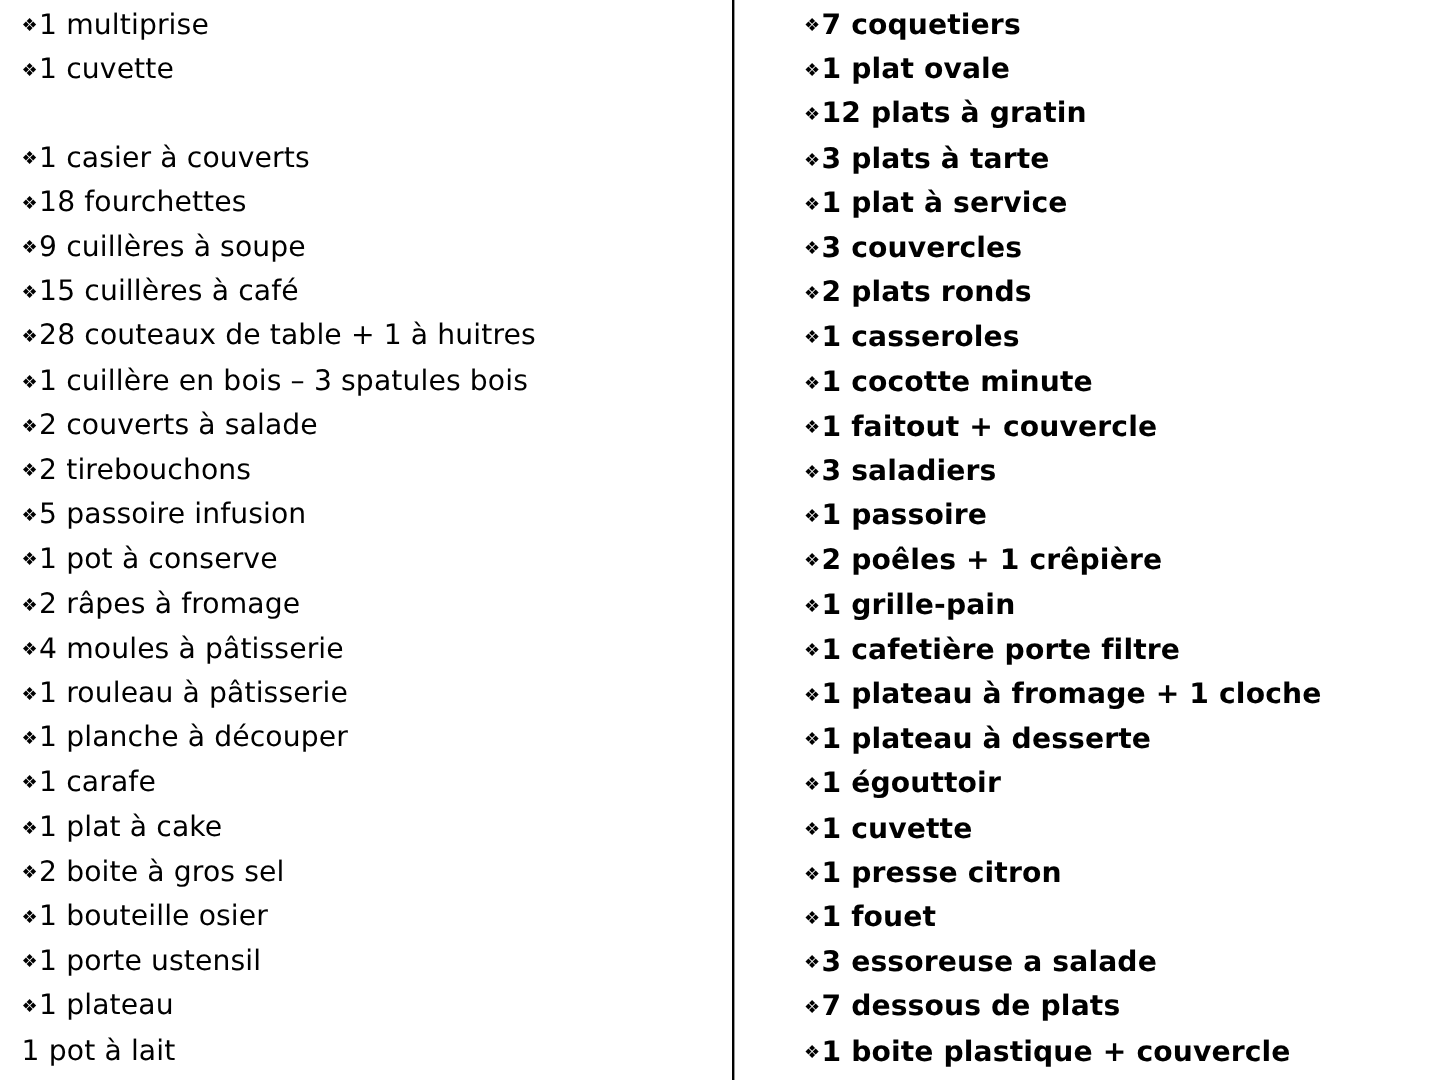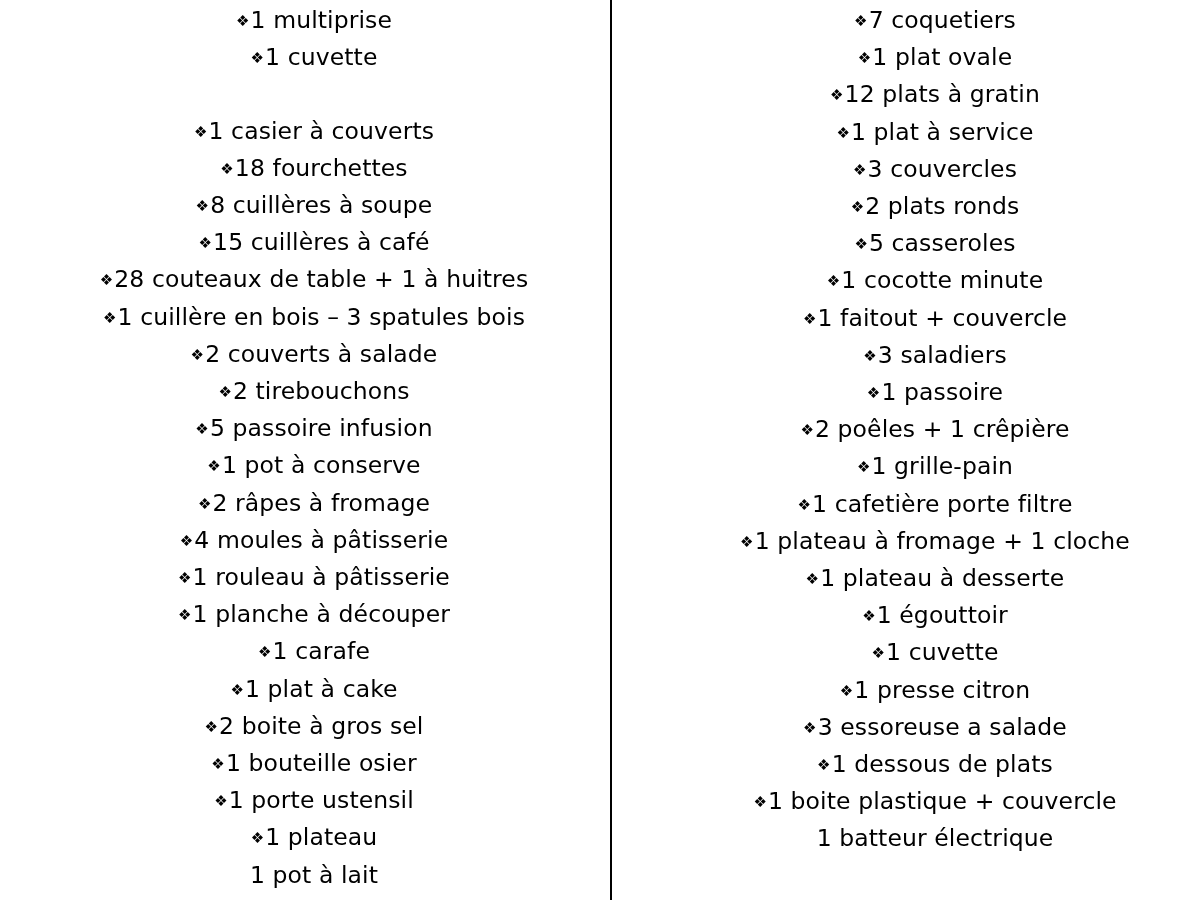--- a/index.html
+++ b/index.html
@@ -12,21 +12,20 @@
     height: 900px;
     font-family: "DejaVu Sans", sans-serif;
     color: #000000;
     overflow: hidden;
   }
   .page {
     position: relative;
     width: 1200px;
     height: 900px;
     box-sizing: border-box;
-    text-align: center;
   }
   .columns {
     display: flex;
     width: 100%;
     height: 100%;
   }
   .col {
     box-sizing: border-box;
   }
   .col-left {
@@ -35,20 +34,21 @@
   }
   .divider {
     width: 0;
     border-left: 2px solid #000;
     margin-top: 0;
     height: 900px;
   }
   .col-right {
     width: 588px;
     padding: 2px 0 0 58px;
+    font-weight: bold;
   }
   ul.list {
     list-style: none;
     margin: 0;
     padding: 0;
   }
   ul.list li {
     font-size: 23.5px;
     line-height: 36.2px;
     white-space: nowrap;
@@ -73,21 +73,21 @@
 <div class="page">
   <div class="columns">
 
     <div class="col col-left">
       <ul class="list" id="left-list">
           <li><span class="bullet">❖</span><span class="txt">1 multiprise</span></li>
           <li><span class="bullet">❖</span><span class="txt">1 cuvette</span></li>
           <li class="blank"></li>
           <li><span class="bullet">❖</span><span class="txt">1 casier à couverts</span></li>
           <li><span class="bullet">❖</span><span class="txt">18 fourchettes</span></li>
-          <li><span class="bullet">❖</span><span class="txt">8 cuillères à soupe</span></li>
+          <li><span class="bullet">❖</span><span class="txt">9 cuillères à soupe</span></li>
           <li><span class="bullet">❖</span><span class="txt">15 cuillères à café</span></li>
           <li><span class="bullet">❖</span><span class="txt">28 couteaux de table + 1 à huitres</span></li>
           <li><span class="bullet">❖</span><span class="txt">1 cuillère en bois – 3 spatules bois</span></li>
           <li><span class="bullet">❖</span><span class="txt">2 couverts à salade</span></li>
           <li><span class="bullet">❖</span><span class="txt">2 tirebouchons</span></li>
           <li><span class="bullet">❖</span><span class="txt">5 passoire infusion</span></li>
           <li><span class="bullet">❖</span><span class="txt">1 pot à conserve</span></li>
           <li><span class="bullet">❖</span><span class="txt">2 râpes à fromage</span></li>
           <li><span class="bullet">❖</span><span class="txt">4 moules à pâtisserie</span></li>
           <li><span class="bullet">❖</span><span class="txt">1 rouleau à pâtisserie</span></li>
@@ -102,37 +102,39 @@
         </ul>
     </div>
 
     <div class="divider"></div>
 
     <div class="col col-right">
       <ul class="list" id="right-list">
           <li><span class="bullet">❖</span><span class="txt">7 coquetiers</span></li>
           <li><span class="bullet">❖</span><span class="txt">1 plat ovale</span></li>
           <li><span class="bullet">❖</span><span class="txt">12 plats à gratin</span></li>
+          <li><span class="bullet">❖</span><span class="txt">3 plats à tarte</span></li>
           <li><span class="bullet">❖</span><span class="txt">1 plat à service</span></li>
           <li><span class="bullet">❖</span><span class="txt">3 couvercles</span></li>
           <li><span class="bullet">❖</span><span class="txt">2 plats ronds</span></li>
-          <li><span class="bullet">❖</span><span class="txt">5 casseroles</span></li>
+          <li><span class="bullet">❖</span><span class="txt">1 casseroles</span></li>
           <li><span class="bullet">❖</span><span class="txt">1 cocotte minute</span></li>
           <li><span class="bullet">❖</span><span class="txt">1 faitout + couvercle</span></li>
           <li><span class="bullet">❖</span><span class="txt">3 saladiers</span></li>
           <li><span class="bullet">❖</span><span class="txt">1 passoire</span></li>
           <li><span class="bullet">❖</span><span class="txt">2 poêles + 1 crêpière</span></li>
           <li><span class="bullet">❖</span><span class="txt">1 grille-pain</span></li>
           <li><span class="bullet">❖</span><span class="txt">1 cafetière porte filtre</span></li>
           <li><span class="bullet">❖</span><span class="txt">1 plateau à fromage + 1 cloche</span></li>
           <li><span class="bullet">❖</span><span class="txt">1 plateau à desserte</span></li>
           <li><span class="bullet">❖</span><span class="txt">1 égouttoir</span></li>
           <li><span class="bullet">❖</span><span class="txt">1 cuvette</span></li>
           <li><span class="bullet">❖</span><span class="txt">1 presse citron</span></li>
+          <li><span class="bullet">❖</span><span class="txt">1 fouet</span></li>
           <li><span class="bullet">❖</span><span class="txt">3 essoreuse a salade</span></li>
-          <li><span class="bullet">❖</span><span class="txt">1 dessous de plats</span></li>
+          <li><span class="bullet">❖</span><span class="txt">7 dessous de plats</span></li>
           <li><span class="bullet">❖</span><span class="txt">1 boite plastique + couvercle</span></li>
           <li><span class="txt">1 batteur électrique</span></li>
         </ul>
     </div>
 
   </div>
 </div>
 
 </body></html>

